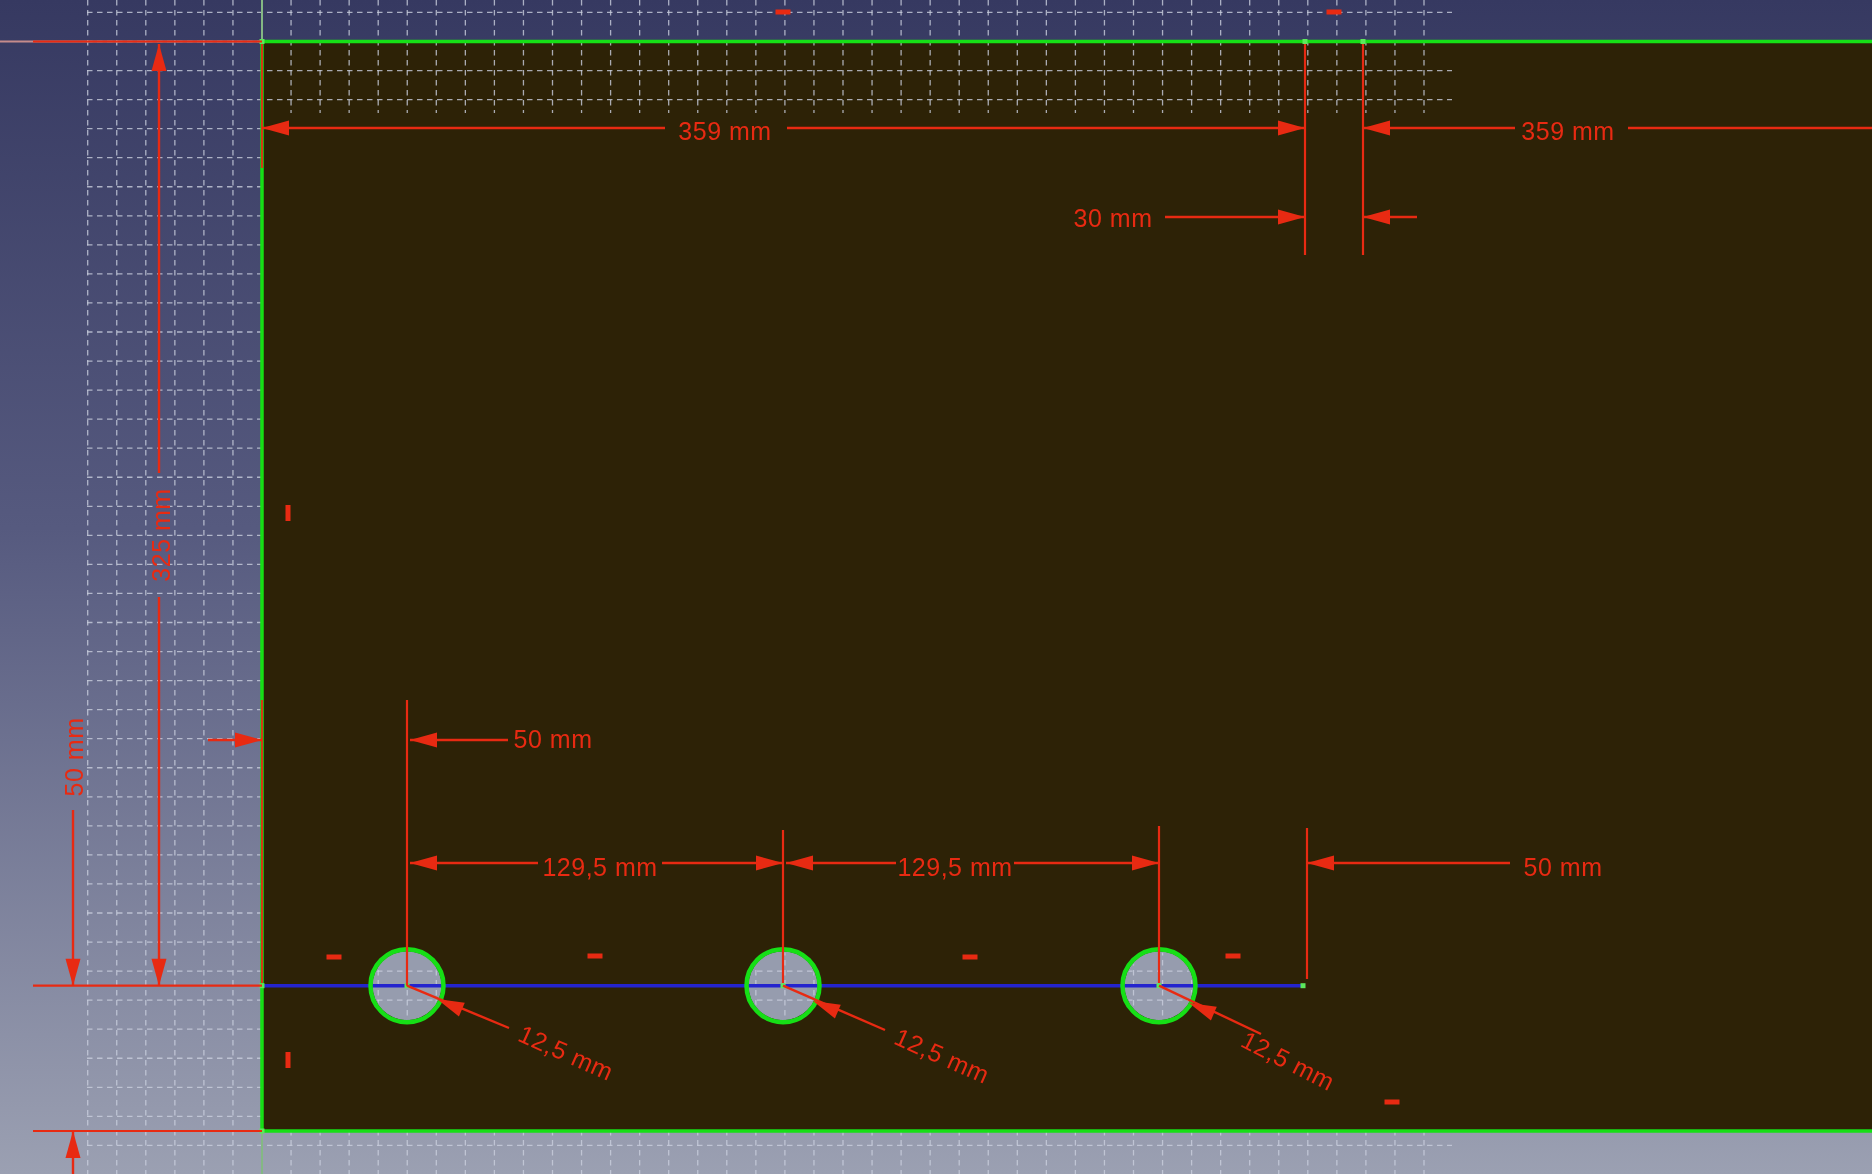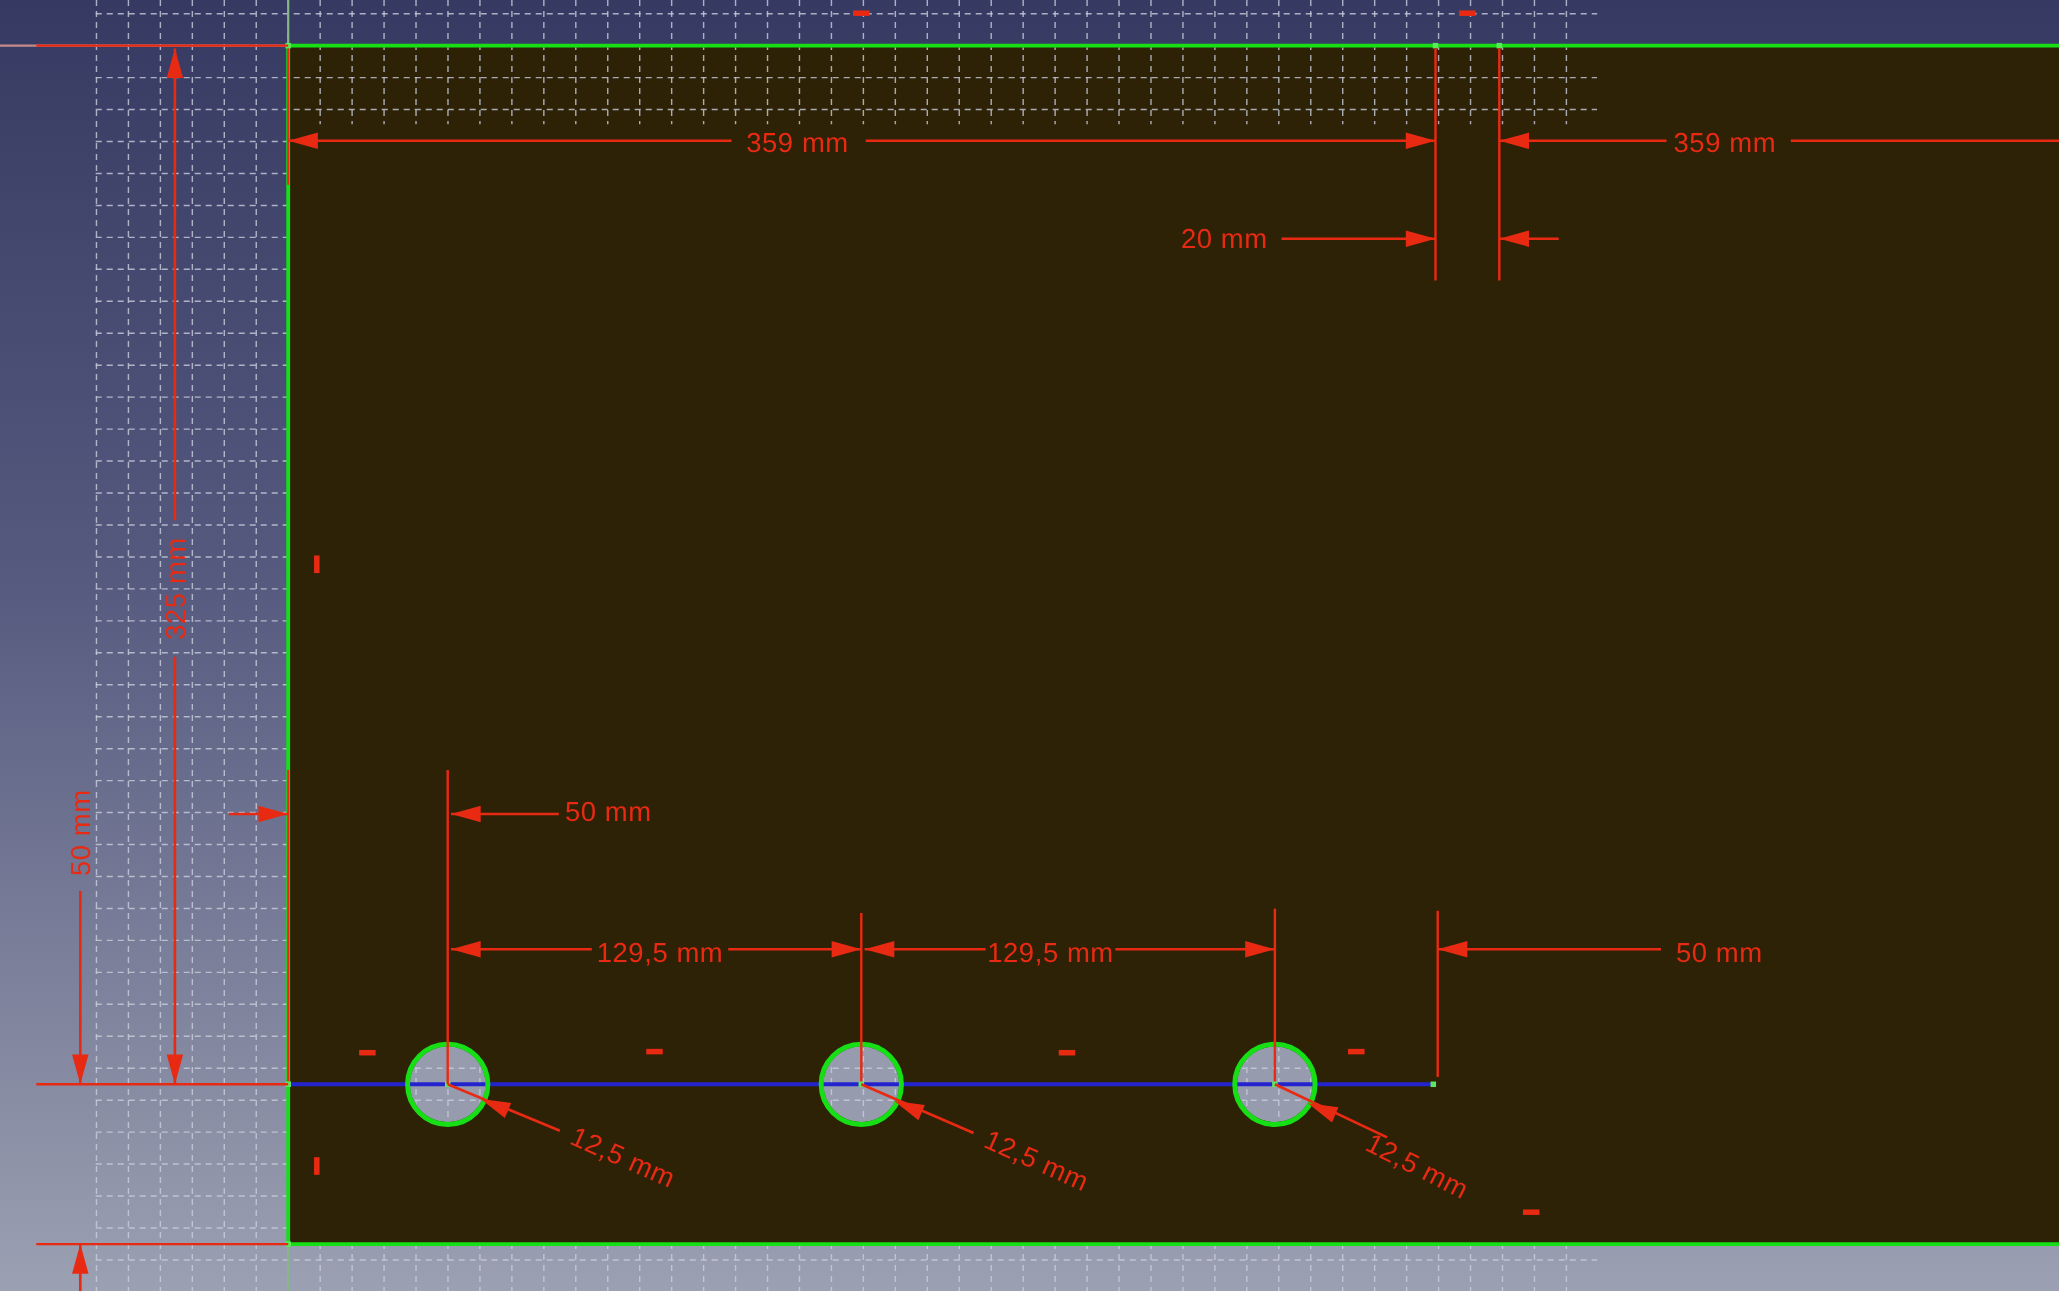--- a/index.html
+++ b/index.html
@@ -567,21 +567,21 @@
       <rect x="587.5" y="953.5" width="15" height="5" fill="#e82a12"></rect>
       <rect x="962.5" y="954.5" width="15" height="5" fill="#e82a12"></rect>
       <rect x="1225.5" y="953.5" width="15" height="5" fill="#e82a12"></rect>
       <rect x="1384.5" y="1099.5" width="15" height="5" fill="#e82a12"></rect>
       <rect x="285.5" y="505" width="5" height="16" fill="#e82a12"></rect>
       <rect x="285.5" y="1052" width="5" height="16" fill="#e82a12"></rect>
     </svg>
 
   <div class="lbl" style="left:725px;top:131px">359 mm</div>
   <div class="lbl" style="left:1568px;top:131px">359 mm</div>
-  <div class="lbl" style="left:1113px;top:218px">20 mm</div>
+  <div class="lbl" style="left:1113px;top:218px">30 mm</div>
   <div class="lbl" style="left:161px;top:535px;--rot:-90deg">325 mm</div>
   <div class="lbl" style="left:74px;top:757px;--rot:-90deg">50 mm</div>
   <div class="lbl" style="left:553px;top:739px">50 mm</div>
   <div class="lbl" style="left:600px;top:867px">129,5 mm</div>
   <div class="lbl" style="left:955px;top:867px">129,5 mm</div>
   <div class="lbl" style="left:1563px;top:867px">50 mm</div>
   <div class="lbl" style="left:566px;top:1053px;--rot:24deg">12,5 mm</div>
   <div class="lbl" style="left:942px;top:1056px;--rot:24deg">12,5 mm</div>
   <div class="lbl" style="left:1288px;top:1061px;--rot:27deg">12,5 mm</div>
 </div>

